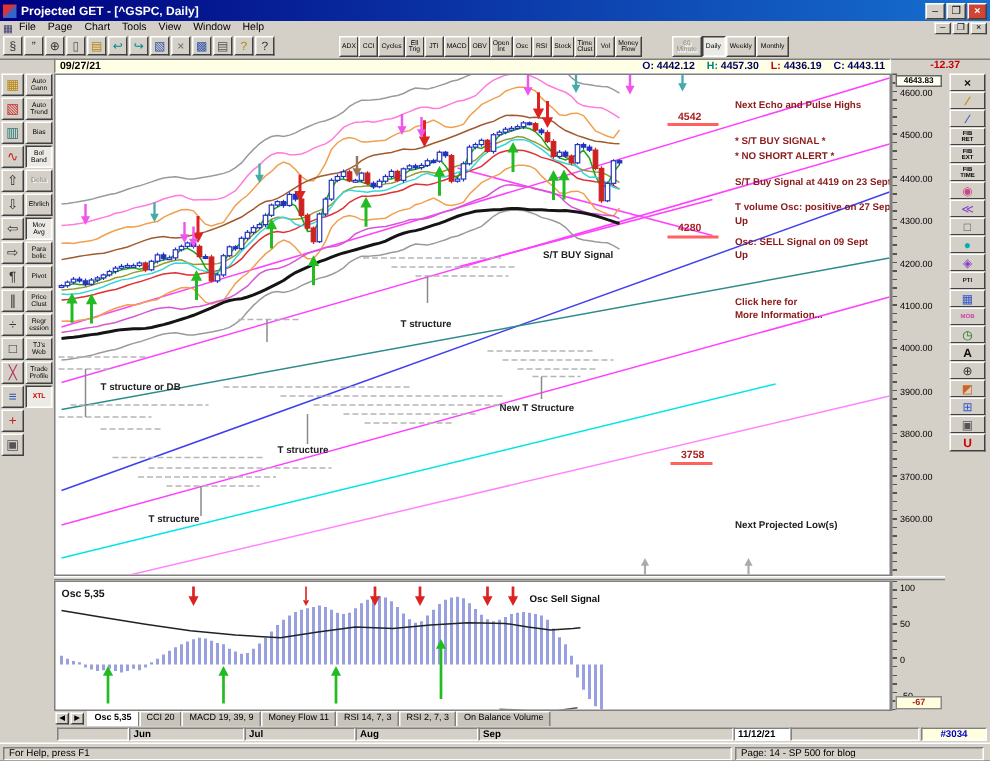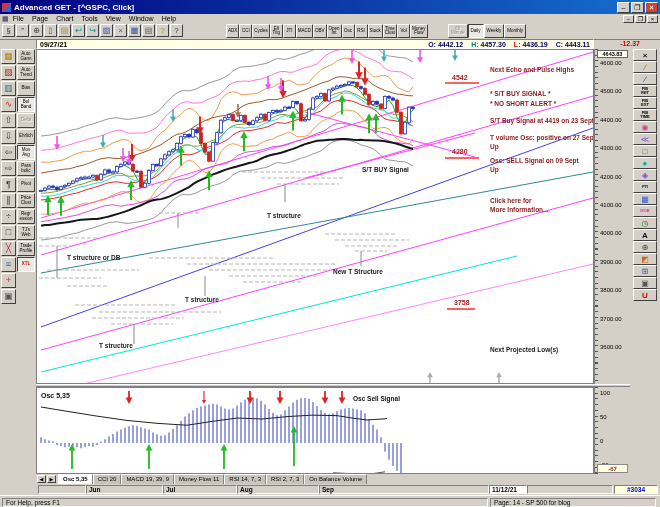--- a/index.html
+++ b/index.html
@@ -80,21 +80,21 @@
   .s2{left:490px;width:166px;}
   svg text{font-family:"Liberation Sans",sans-serif;}
 </style>
 </head>
 <body>
 
 <div id="app">
 
   <div class="abs titlebar">
     <span class="appico"></span>
-    <span class="ttl">Advanced GET - [^GSPC, Click]</span>
+    <span class="ttl">Projected GET - [^GSPC, Daily]</span>
     <span class="tbtn out">–</span>
     <span class="tbtn out">❐</span>
     <span class="tbtn out tclose">×</span>
   </div>
 
   <div class="abs menubar">
     <span class="mico">▦</span>
     <span id="menu-items"><span class="menu-item">File</span><span class="menu-item">Page</span><span class="menu-item">Chart</span><span class="menu-item">Tools</span><span class="menu-item">View</span><span class="menu-item">Window</span><span class="menu-item">Help</span></span>
     <span class="mdir">
       <span class="mdib out">–</span>

